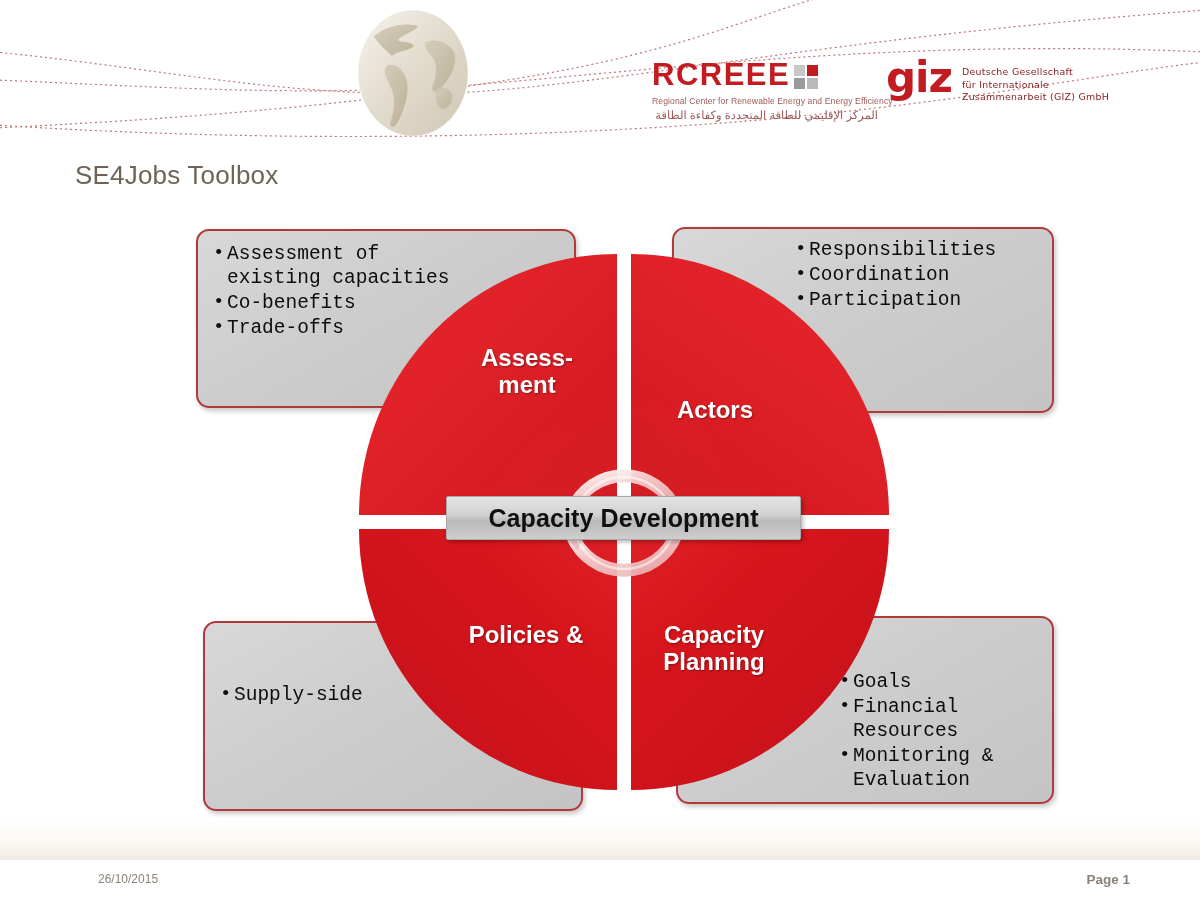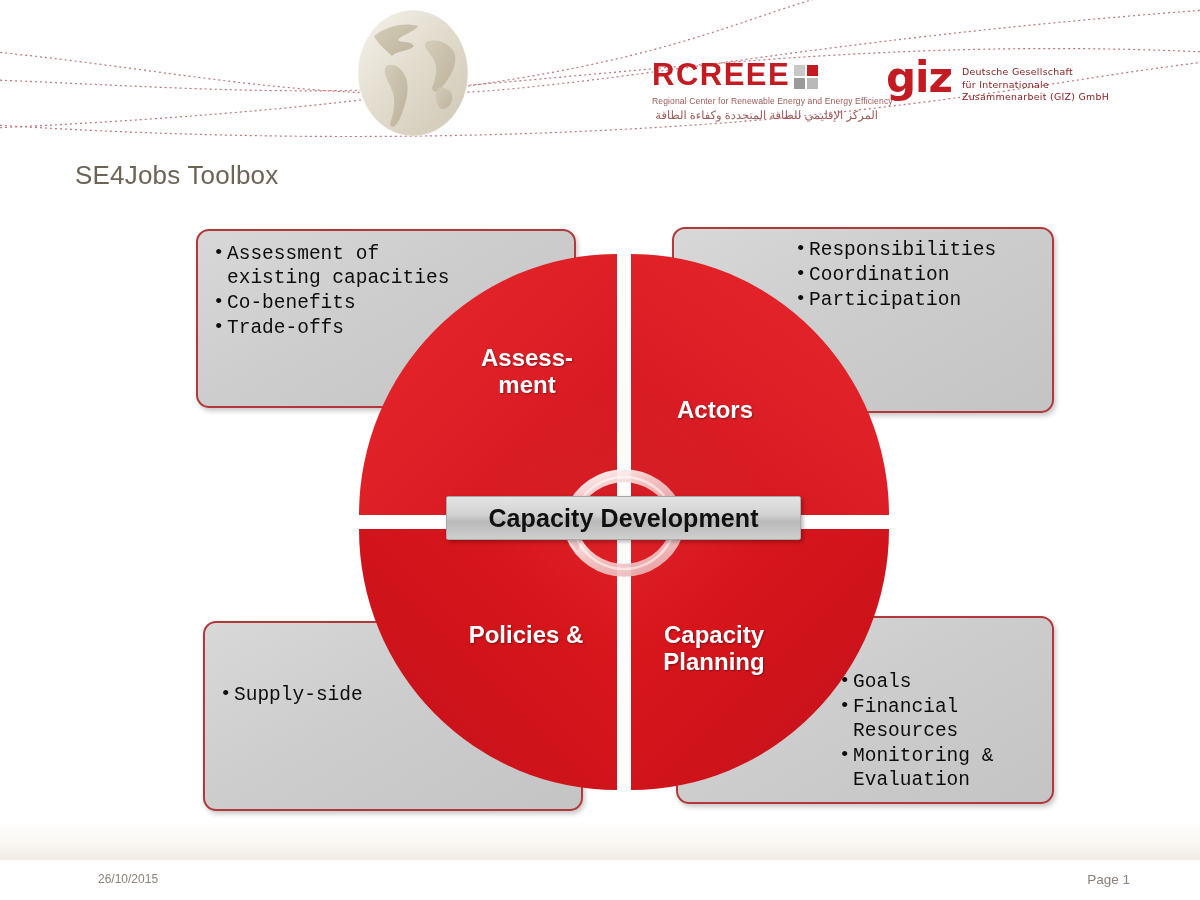--- a/index.html
+++ b/index.html
@@ -264,20 +264,21 @@
     position: absolute;
     left: 98px; top: 872px;
     font-size: 12px;
     color: #8a8378;
   }
   .footer-page {
     position: absolute;
     right: 70px; top: 872px;
     font-size: 13.5px;
     color: #8a8378;
+    font-weight: bold;
   }
 </style>
 </head>
 <body>
 
 <div class="header-deco">
   <svg width="1200" height="150" viewBox="0 0 1200 150">
     <g fill="none" stroke="#b85c63" stroke-width="1.2" stroke-dasharray="2,3" opacity="0.85">
       <path d="M -5 52 C 180 70, 330 108, 520 88 C 700 70, 860 36, 1205 10"></path>
       <path d="M -5 80 C 150 86, 300 98, 470 85 C 660 70, 900 38, 1205 52"></path>

